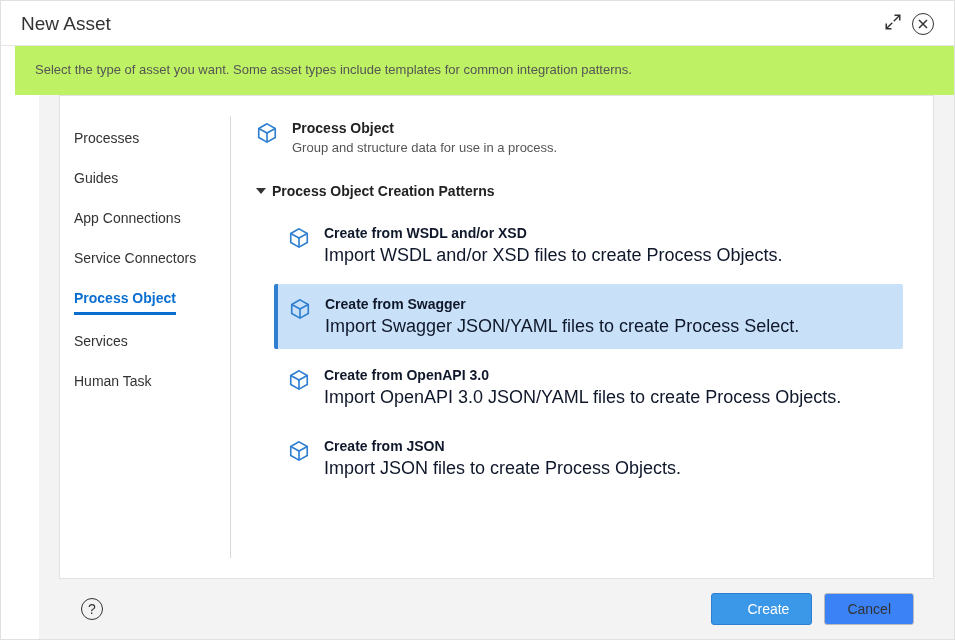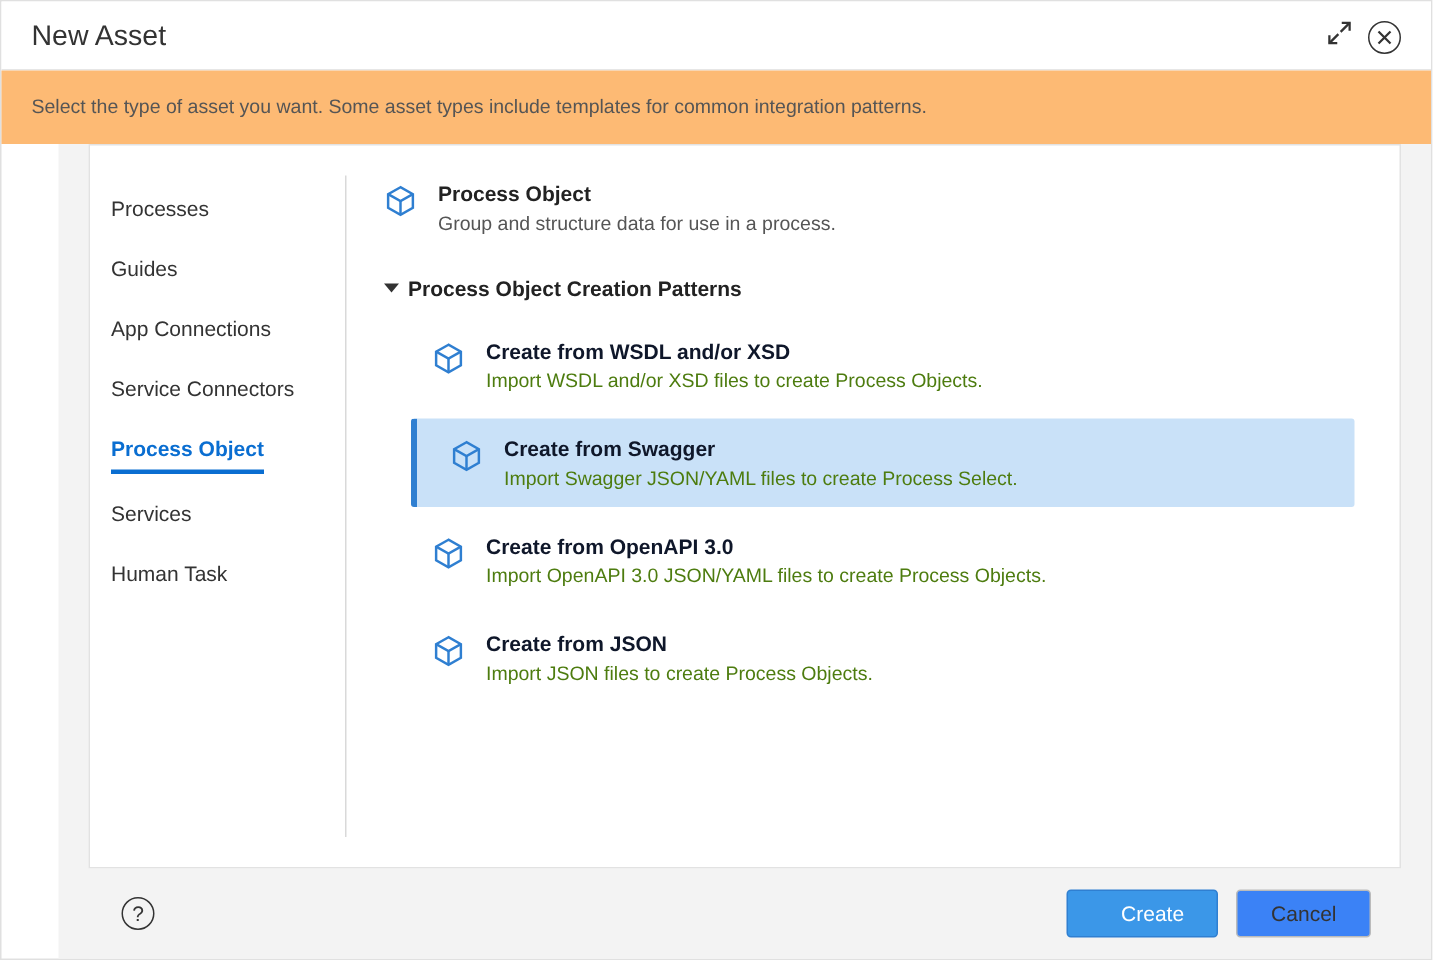--- a/index.html
+++ b/index.html
@@ -43,21 +43,22 @@
     border: 1.5px solid #333;
     border-radius: 50%;
     display: flex; align-items: center; justify-content: center;
     cursor: pointer;
   }
   .close-icon svg { width: 10px; height: 10px; }
   .subheader {
     padding: 16px 20px 18px 20px;
     font-size: 13px;
     color: #555;
-    background: #fdba74;
+    background: #bef264;
+    margin-left: 14px;
   }
   .outer-body {
     background: #f3f3f3;
     flex: 1;
     padding: 0 20px 0 20px;
     display: flex;
     flex-direction: column;
     margin-left: 38px;
   }
   .body {
@@ -134,32 +135,32 @@
     display: flex;
     gap: 14px;
     padding: 12px 10px 12px 10px;
     border-radius: 2px;
     cursor: pointer;
     margin-bottom: 6px;
   }
   .pattern.selected {
     background: #c9e1f8;
     border-left: 4px solid #2f7fd1;
-    padding-left: 22px;
+    padding-left: 11px;
     margin-left: -4px;
   }
   .pattern .title {
     font-size: 14px;
     font-weight: 700;
     color: #0f172a;
     margin-bottom: 4px;
   }
   .pattern .desc {
-    font-size: 13px;
-    color: #4d7c0f;
+    font-size: 18px;
+    color: #0f172a;
   }
   .footer {
     display: flex;
     align-items: center;
     justify-content: space-between;
     padding: 14px 20px 14px 22px;
     background: #f3f3f3;
   }
   .help-icon {
     width: 22px; height: 22px;

